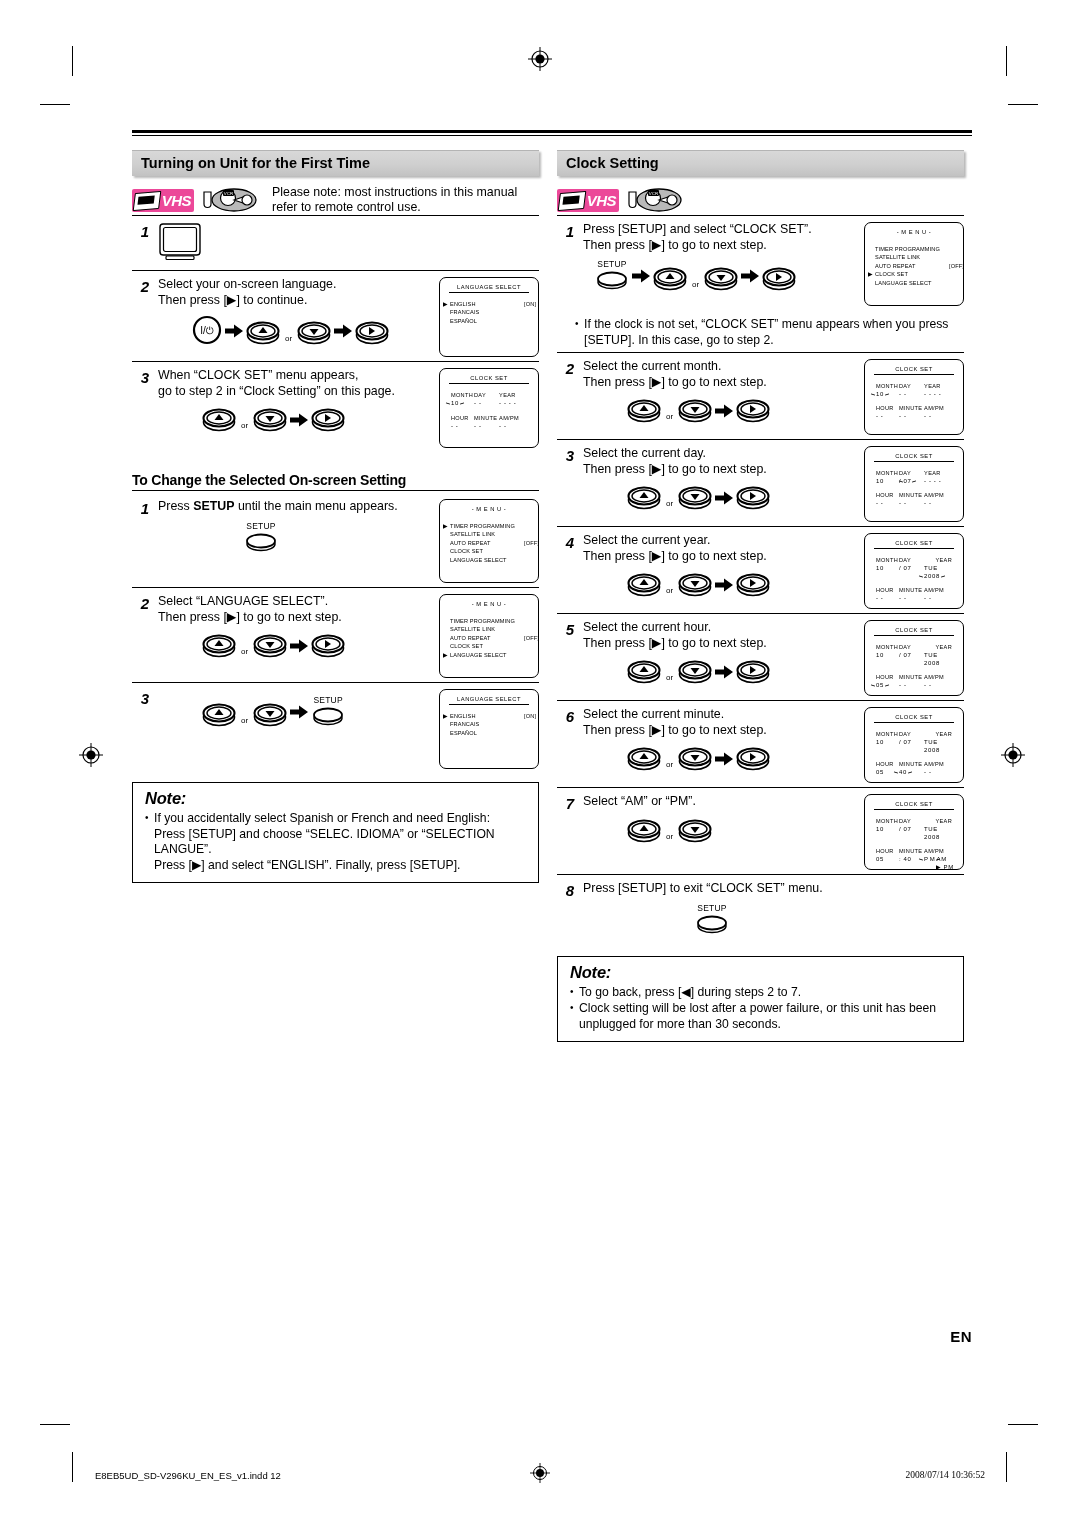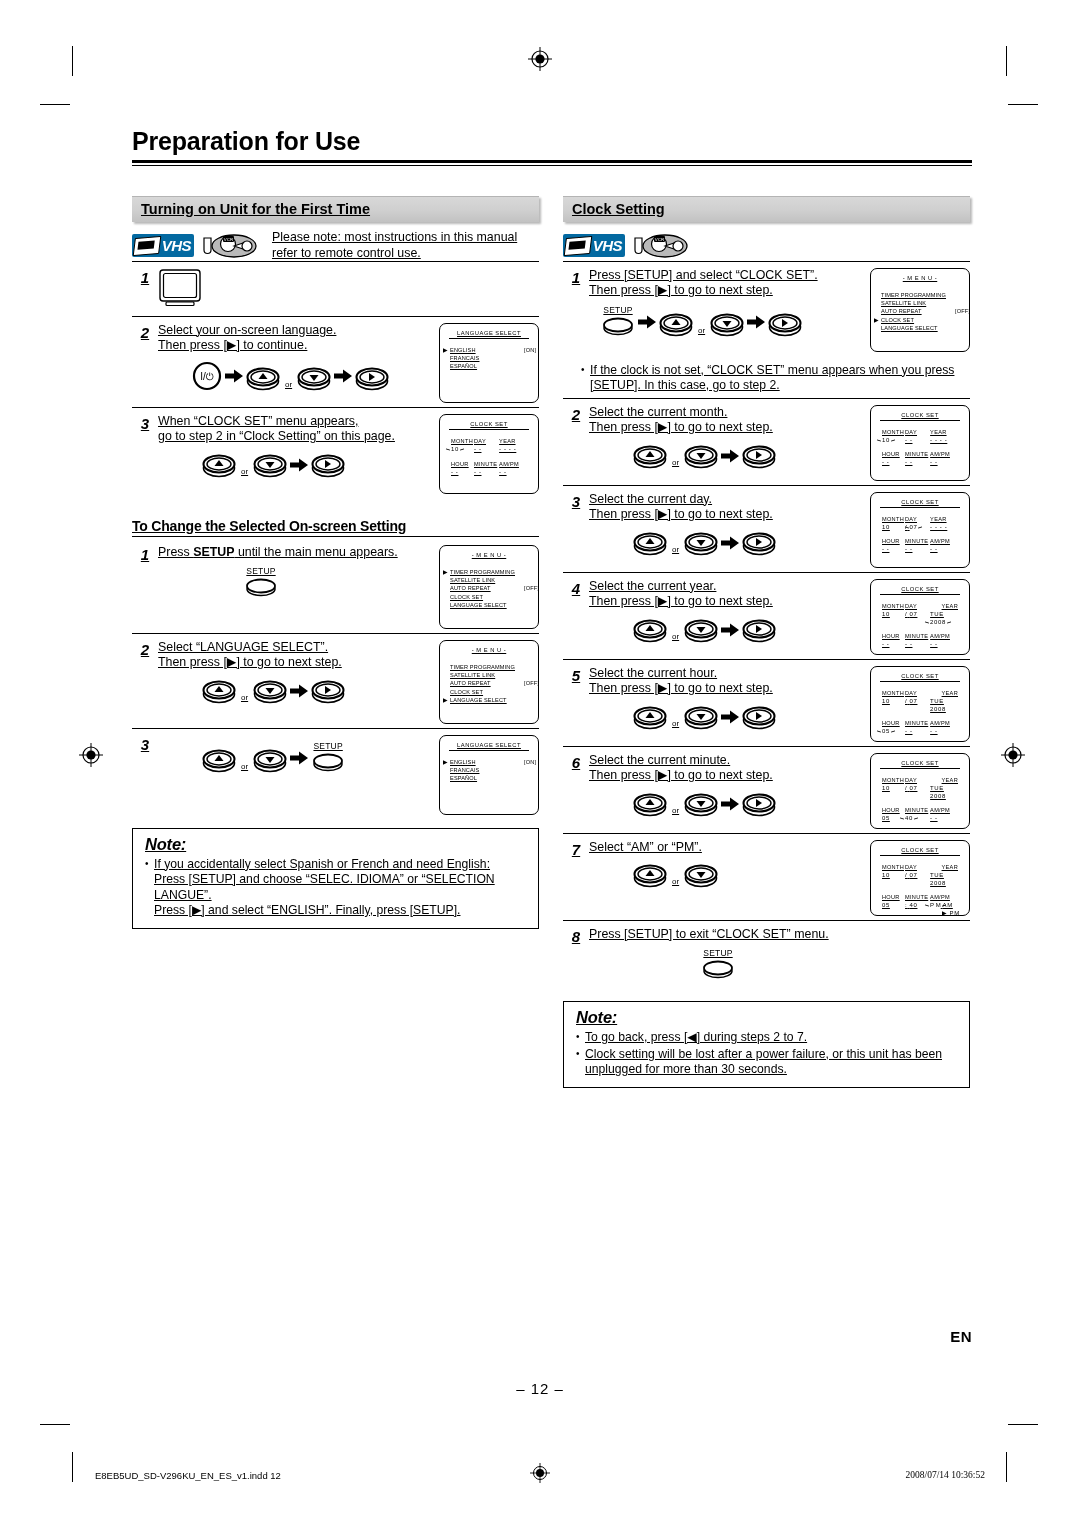--- a/index.html
+++ b/index.html
@@ -21,39 +21,39 @@
 
   
   .chapter{
     font-size:25px;font-weight:bold;letter-spacing:-0.2px;
     padding-bottom:2px;line-height:1.1;
   }
   .chapter-rule{border-bottom:3.5px solid #000;margin-top:2px;}
   .chapter-rule2{border-bottom:1px solid #000;margin-top:2px;}
 
   
-  .cols{display:flex;gap:24px;margin-top:30px;text-decoration:underline;}
+  .cols{display:flex;gap:18px;margin-top:14px;}
   .col{width:407px;position:relative;}
 
   
   .sec-bar{
     position:relative;
     background:linear-gradient(to bottom,#d8d8d8 0%,#cfcfcf 55%,#c2c2c2 100%);
     border-top:1px solid #b4b4b4;
     height:25px;line-height:25px;
     font-size:14.5px;font-weight:bold;
     padding-left:9px;
     box-shadow:2px 2px 2px rgba(0,0,0,0.28);
     margin-bottom:9px;
   }
 
   
   .badges{display:flex;align-items:center;gap:7px;height:30px;}
   .vhs{
-    background:#0369a1;color:#fff;height:23px;width:62px;border-radius:2px;
+    background:#ec4899;color:#fff;height:23px;width:62px;border-radius:2px;
     position:relative;overflow:hidden;
   }
   .vhs .vtxt{
     position:absolute;right:3px;top:2px;font-size:15px;font-weight:bold;
     letter-spacing:-0.5px;line-height:19px;font-style:italic;
   }
   .vhs .cass{
     position:absolute;left:2px;top:3px;width:24px;height:16px;
     background:#fff;border:1.5px solid #000;border-radius:1px;
     transform:skewX(-12deg) rotate(-5deg);
@@ -193,21 +193,20 @@
   <div class="reg" style="left:1000px;top:742px;">
     <svg width="26" height="26" viewBox="0 0 26 26">
       <circle cx="13" cy="13" r="8" fill="none" stroke="#000" stroke-width="1.2"></circle>
       <path d="M13 1 V25 M1 13 H25" stroke="#000" stroke-width="1"></path>
       <circle cx="13" cy="13" r="4.6" fill="#000"></circle>
     </svg>
   </div>
 
   <div class="content">
 
-    <div class="chapter">Preparation for Use</div>
     <div class="chapter-rule"></div>
     <div class="chapter-rule2"></div>
 
     <div class="cols">
 
       <div class="col">
 
         <div class="sec-bar">Turning on Unit for the First Time</div>
 
         <div class="badges">
@@ -968,21 +967,20 @@
           <ul>
             <li>To go back, press [◀] during steps 2 to 7.</li>
             <li>Clock setting will be lost after a power failure, or this unit has been unplugged for more than 30 seconds.</li>
           </ul>
         </div>
 
       </div>
     </div>
   </div>
 
-  <div class="pagenum">– 12 –</div>
   <div class="enmark">EN</div>
   <div class="footline">E8EB5UD_SD-V296KU_EN_ES_v1.indd   12</div>
   <div class="foottime">2008/07/14   10:36:52</div>
   <div class="footreg">
     <svg width="22" height="22" viewBox="0 0 22 22">
       <circle cx="11" cy="11" r="6.5" fill="none" stroke="#000" stroke-width="1"></circle>
       <path d="M11 1 V21 M1 11 H21" stroke="#000" stroke-width="0.9"></path>
       <circle cx="11" cy="11" r="4" fill="#000"></circle>
     </svg>
   </div>

